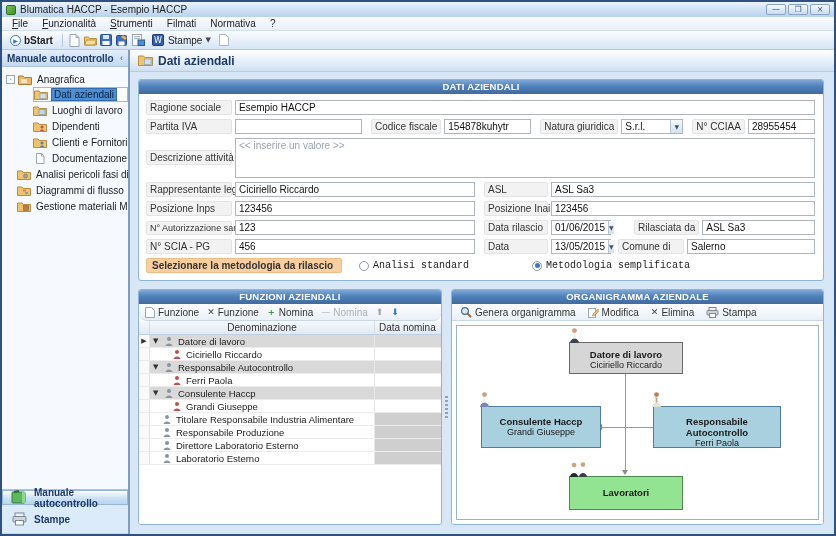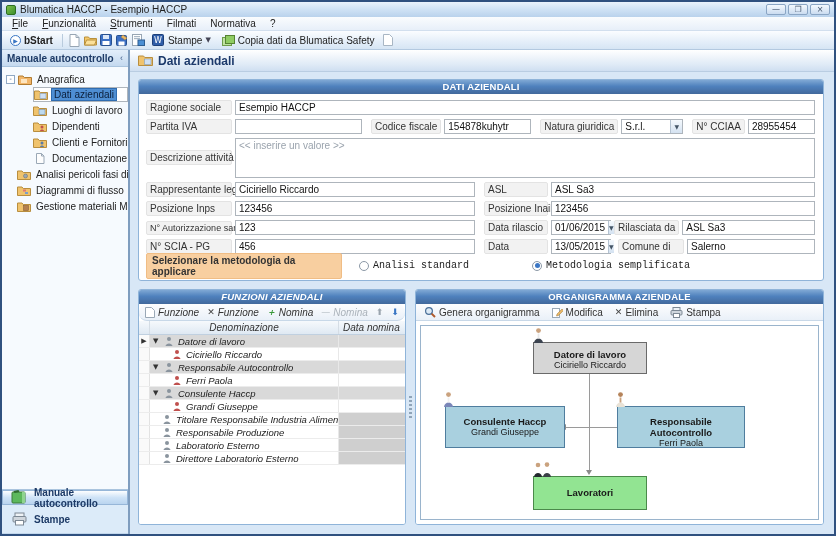--- a/index.html
+++ b/index.html
@@ -70,21 +70,21 @@
   .tarea-row .flabel { margin-top:12px; }
   .tarea { flex:1; height:40px; border:1px solid #aeb5bc; resize:none; font-size:10px; font-family:"Liberation Sans",sans-serif; padding:1px 3px; color:#111; }
   .tarea::placeholder { color:#9aa3ad; }
   .orange { background:#f8cfa0; border:1px solid #f0bd85; border-radius:2px; font-size:10px; font-weight:bold; color:#333; padding:1px 5px; width:196px; flex:none; }
   .radio { display:flex; align-items:center; gap:4px; font-size:10px; color:#222;font-family:Liberation Mono, monospace; }
   .rdot { width:10px; height:10px; border-radius:50%; border:1px solid #8b98a6; background:#fff; display:inline-flex; align-items:center; justify-content:center; }
   .rdot.on::after { content:""; width:5px; height:5px; border-radius:50%; background:#3a76c4; }
 
   
   .bottom { flex:1; display:flex; margin-top:8px; min-height:0; }
-  .fz { width:268px; flex:none; display:flex; flex-direction:column;font-style:italic; }
+  .fz { width:304px; flex:none; display:flex; flex-direction:column; }
   .fz-tools { height:17px; background:linear-gradient(#fdfdfe,#e9f0f8); border-bottom:1px solid #c8d8e8; display:flex; align-items:center; gap:2px; padding:0 3px; flex:none;border-radius:8px; }
   .fz-tb { display:flex; align-items:center; gap:3px; font-size:10px; color:#333; padding:0 3px; }
   .fz-tb.dis { color:#aab2ba; }
   .gicon { font-family:"DejaVu Sans",sans-serif; font-size:9px; }
   .thead { height:14px; display:flex; background:linear-gradient(#f6f9fc,#dfe9f3); border-bottom:1px solid #c0d0e0; font-size:10px; color:#333; flex:none; }
   .th-gut { width:11px; border-right:1px solid #d5dde5; flex:none; }
   .th-den { flex:1; text-align:center; line-height:14px; border-right:1px solid #d5dde5; }
   .th-dn { width:66px; flex:none; line-height:14px; padding-left:4px; }
   .rows { flex:1; overflow:hidden; background:#fff; }
   .frow { height:13px; display:flex; font-size:9.5px; color:#222; border-bottom:1px solid #ececec; }
@@ -187,29 +187,20 @@
     <span class="tbtn">
       <span class="ticon">
         <svg width="12" height="12" viewBox="0 0 12 12">
             <rect x=".5" y=".5" width="11" height="11" rx="1" fill="#2f5da8" stroke="#1d3f78"></rect>
             <text x="6" y="9" font-size="8" fill="#fff" text-anchor="middle" font-family="DejaVu Sans">W</text>
           </svg>
       </span>
       <span>Stampe</span>
       <span class="caret">▼</span>
     </span>
-    <span class="tbtn">
-      <span class="ticon">
-        <svg width="13" height="11" viewBox="0 0 13 11">
-            <rect x=".5" y="2.5" width="9" height="8" fill="#bfe3a1" stroke="#6f9e4c"></rect>
-            <rect x="3.5" y=".5" width="9" height="8" fill="#8fcc63" stroke="#568233"></rect>
-          </svg>
-      </span>
-      <span>Copia dati da Blumatica Safety</span>
-    </span>
     <span class="ticon">
       <svg width="10" height="12" viewBox="0 0 10 12">
           <path d="M.5.5h6l3 3v8H.5z" fill="#fff" stroke="#a8b6c4"></path>
         </svg>
     </span>
   </div>
 
   <div class="body">
 
     <div class="sidebar">
@@ -366,38 +357,38 @@
             </div>
 
             <div class="frm-row">
               <span class="flabel w1" style="font-size:9px">N° Autorizzazione sanitaria</span>
               <input class="inp" style="width: 240px;" value="123">
               <span class="flabel" style="width:64px;margin-left:6px">Data rilascio</span>
               <span class="sel" style="width:60px">
                 <span class="v">01/06/2015</span>
                 <span class="ar">▼</span>
               </span>
-              <span class="flabel" style="margin-left:0">Rilasciata da</span>
+              <span class="flabel" style="margin-left:20px">Rilasciata da</span>
               <input class="inp grow" value="ASL Sa3" style="">
             </div>
 
             <div class="frm-row">
               <span class="flabel w1">N° SCIA - PG</span>
               <input class="inp" style="width: 240px;" value="456">
               <span class="flabel" style="width:64px;margin-left:6px">Data</span>
               <span class="sel" style="width:60px">
                 <span class="v">13/05/2015</span>
                 <span class="ar">▼</span>
               </span>
               <span class="flabel" style="margin-left:4px;width:66px">Comune di</span>
               <input class="inp grow" value="Salerno" style="">
             </div>
 
             <div class="frm-row">
-              <span class="orange">Selezionare la metodologia da applicare</span>
+              <span class="orange">Selezionare la metodologia da rilascio</span>
               <span class="radio" style="margin-left:14px">
                 <span class="rdot"></span>
                 <span>Analisi standard</span>
               </span>
               <span class="radio" style="margin-left:60px">
                 <span class="rdot on"></span>
                 <span>Metodologia semplificata</span>
               </span>
             </div>
 
@@ -550,34 +541,34 @@
               </div>
               <div class="frow flat">
                 <span class="gut"></span>
                 <span class="den">
                     <span class="ric">
                       <svg width="10" height="11" viewBox="0 0 10 11">
                         <circle cx="5" cy="3" r="2" fill="#8a949e"></circle>
                         <path d="M1.5 10c.5-3.5 6.5-3.5 7 0z" fill="#8a949e"></path>
                       </svg>
                     </span>
-                    <span>Laboratorio Esterno</span>
+                    <span>Direttore Laboratorio Esterno</span>
                   </span>
                 <span class="dnom"></span>
               </div>
               <div class="frow flat">
                 <span class="gut"></span>
                 <span class="den">
                     <span class="ric">
                       <svg width="10" height="11" viewBox="0 0 10 11">
                         <circle cx="5" cy="3" r="2" fill="#8a949e"></circle>
                         <path d="M1.5 10c.5-3.5 6.5-3.5 7 0z" fill="#8a949e"></path>
                       </svg>
                     </span>
-                    <span>Direttore Laboratorio Esterno</span>
+                    <span>Laboratorio Esterno</span>
                   </span>
                 <span class="dnom"></span>
               </div>
 
             </div>
           </div>
 
           <div class="split">
               <span class="grip"></span>
             </div>

